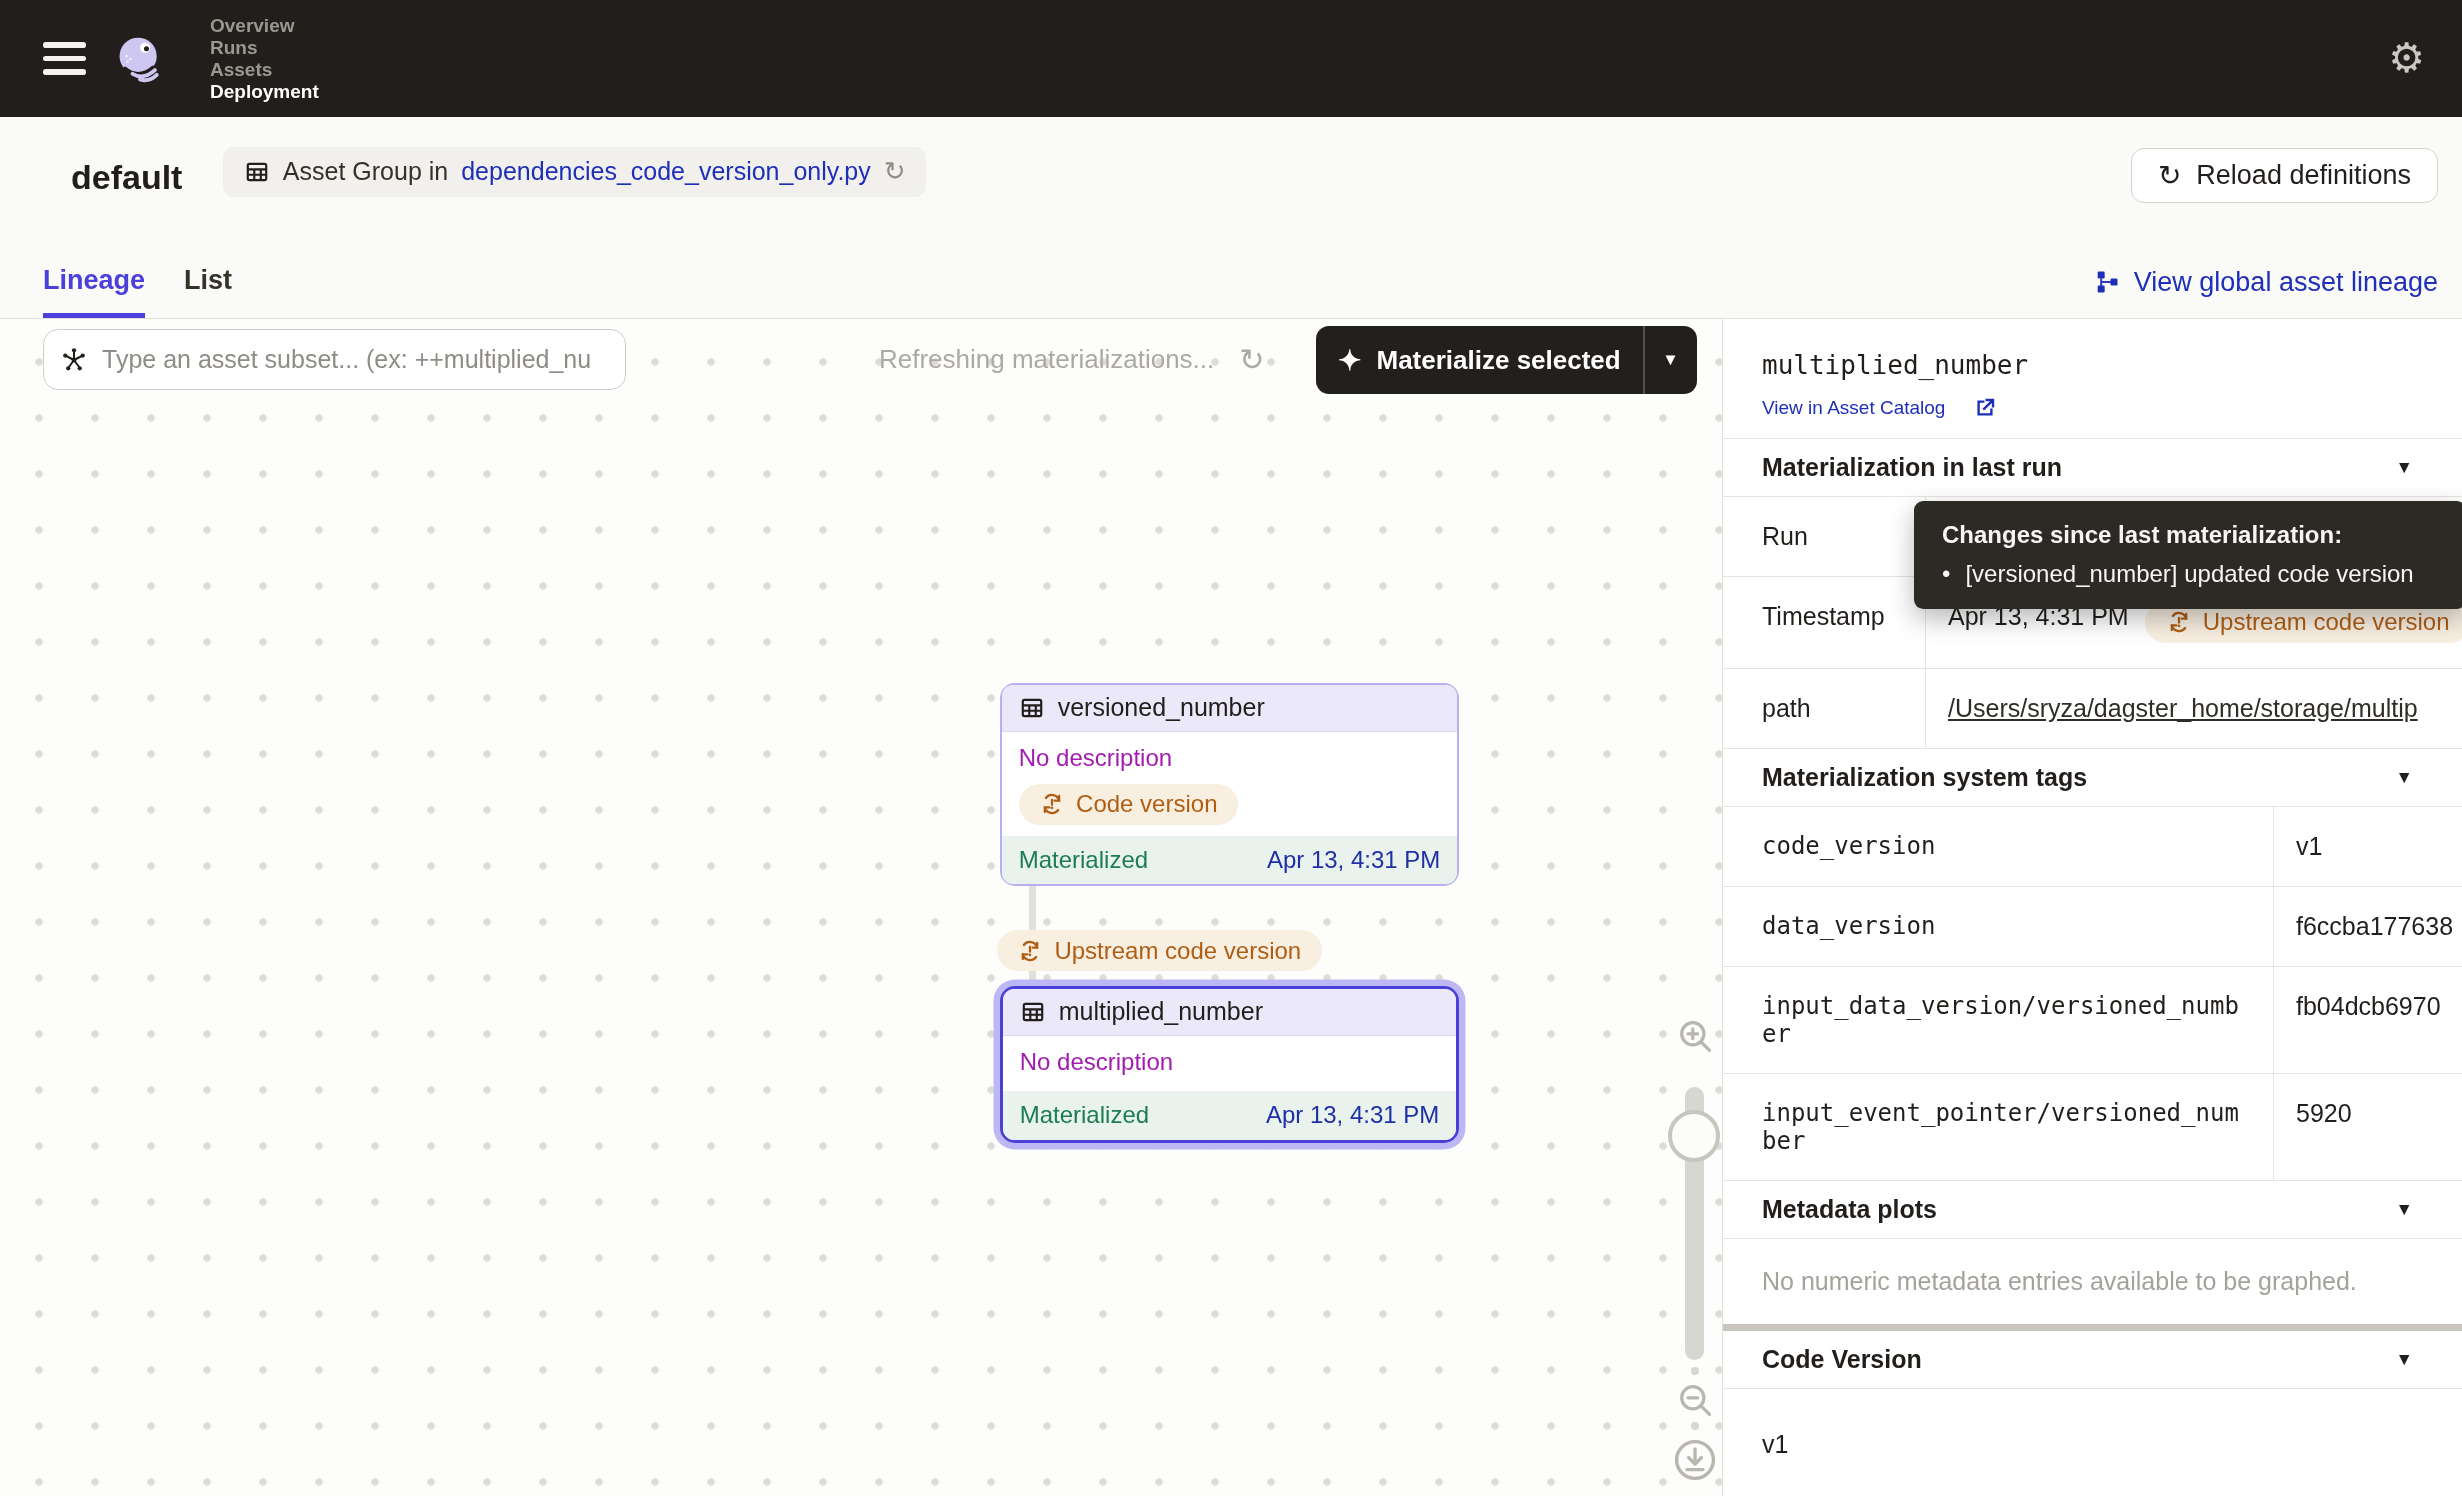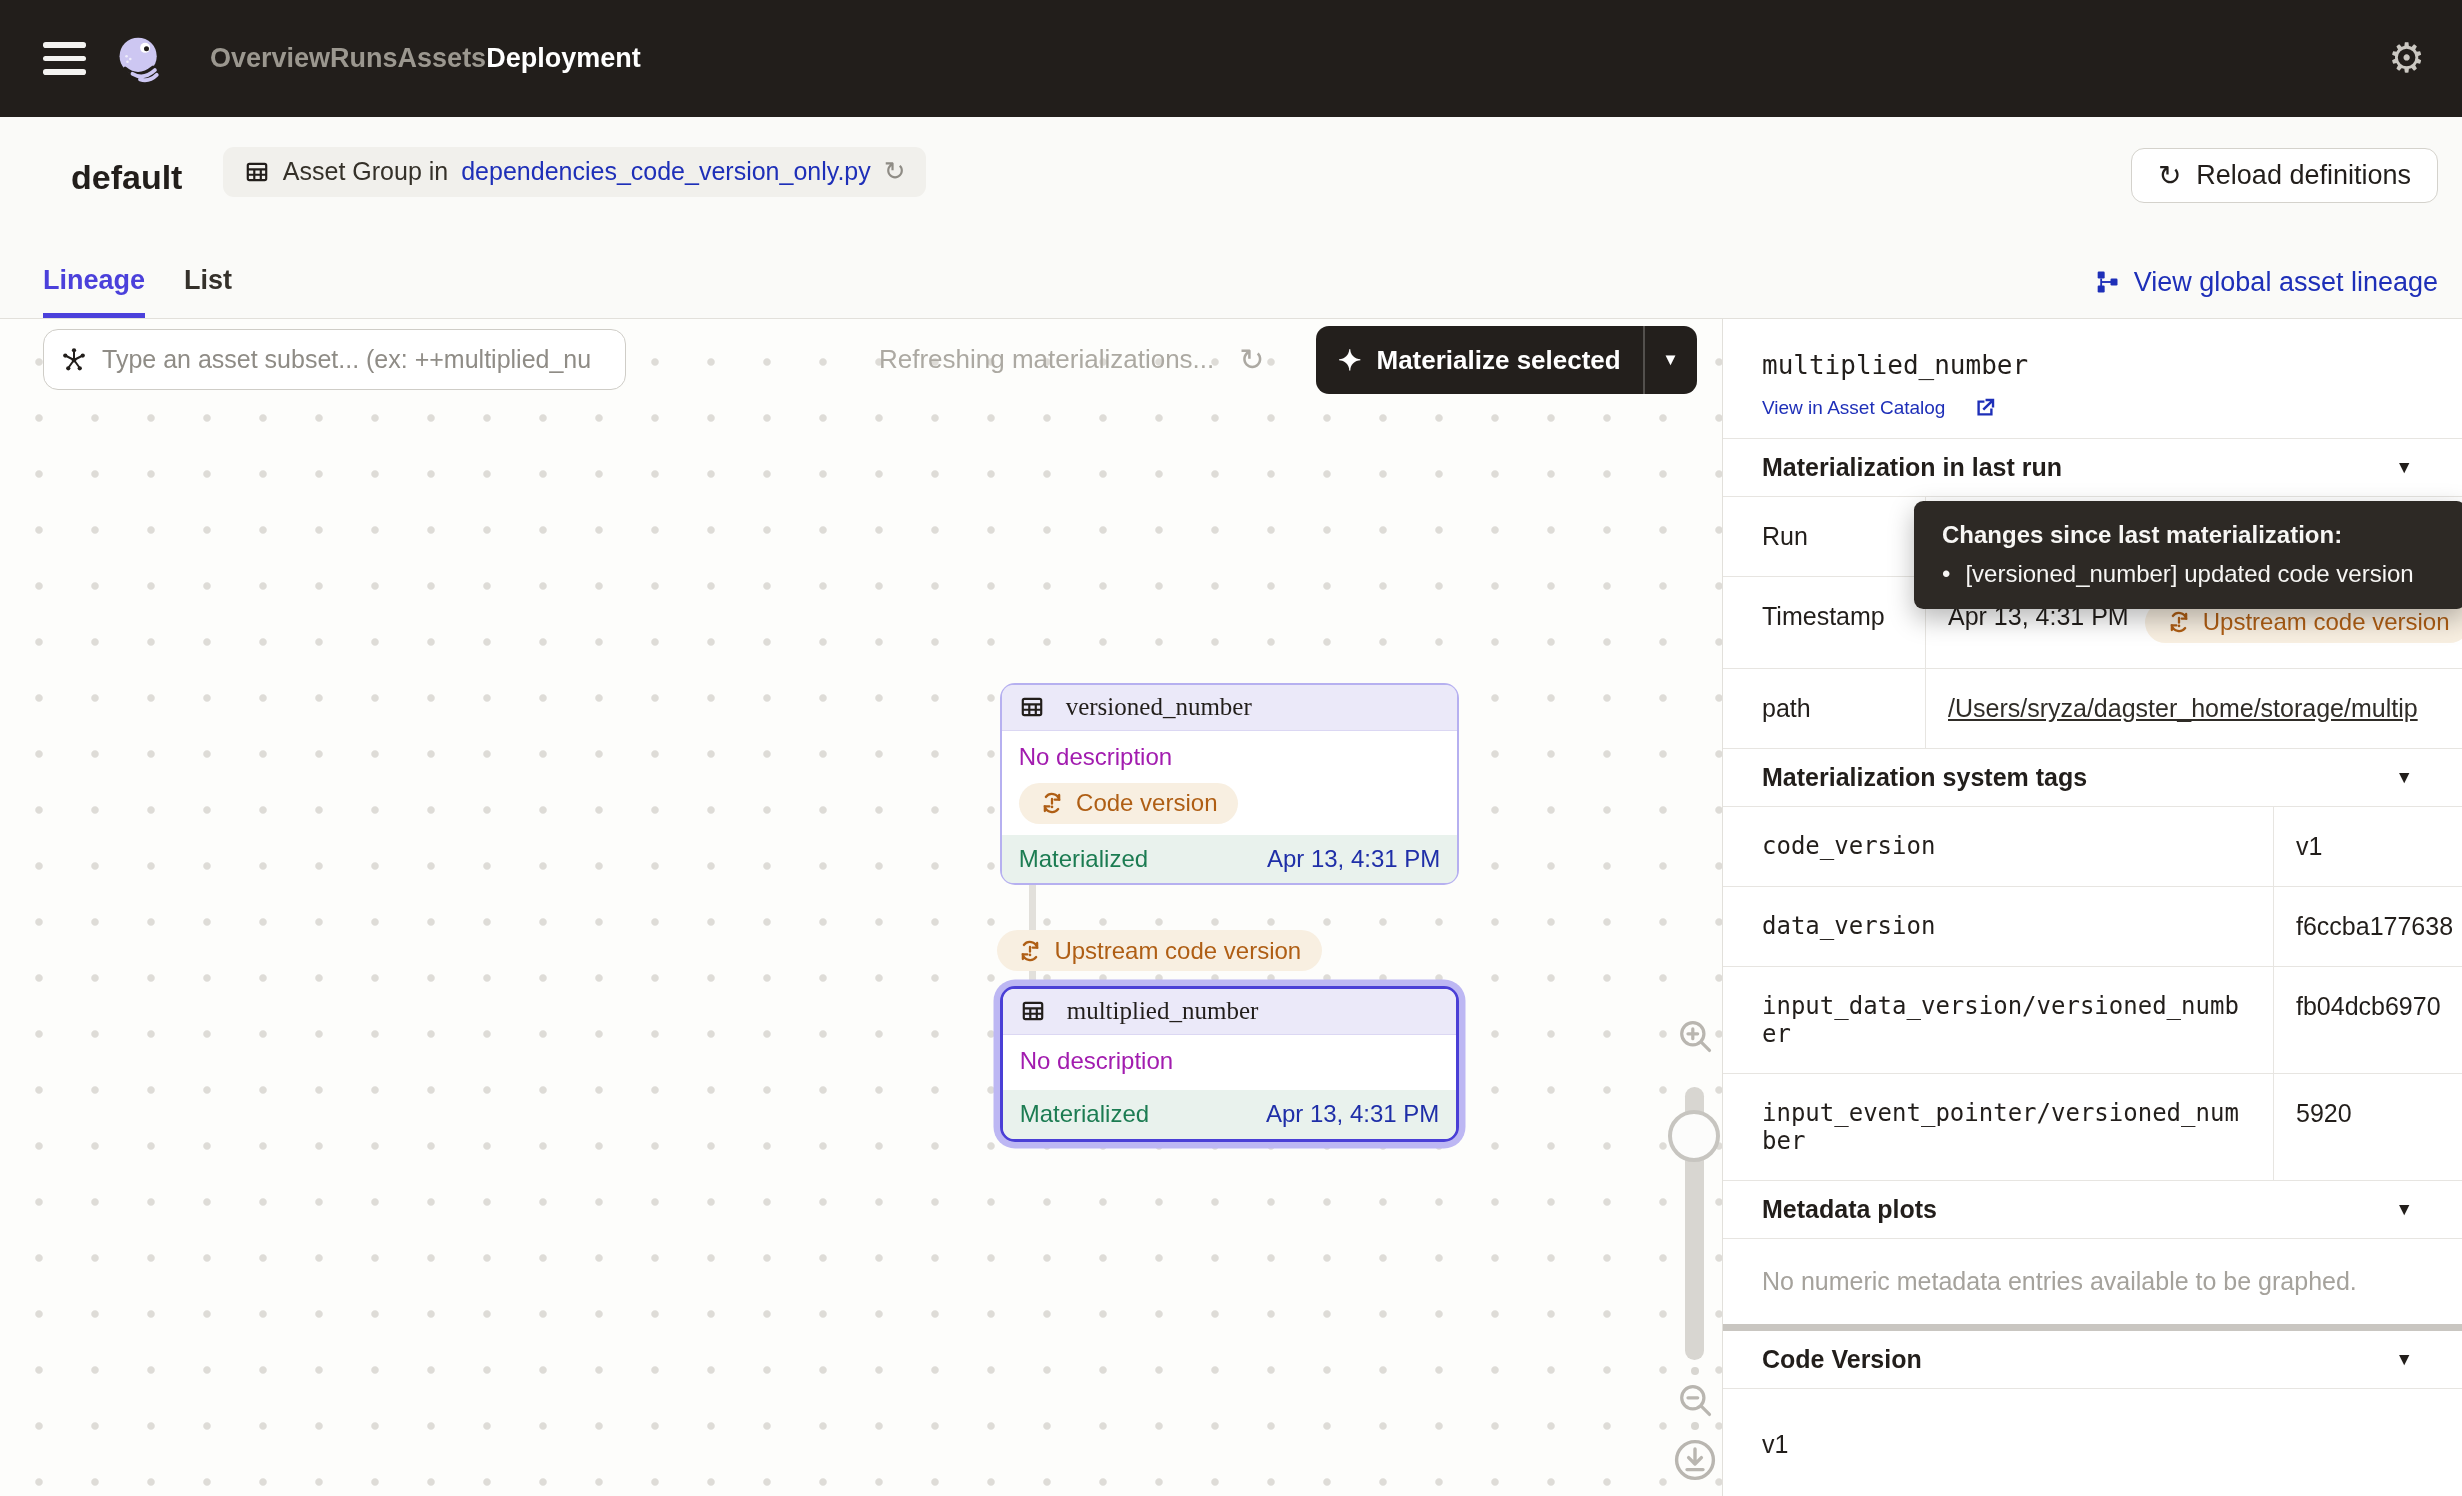--- a/index.html
+++ b/index.html
@@ -5,21 +5,21 @@
   * { margin:0; padding:0; box-sizing:border-box; }
   html,body { width:2462px; height:1497px; overflow:hidden; }
   body { font-family:"Liberation Sans", sans-serif; color:#221E1B; background:#FDFDFB; }
   .mono { font-family:"DejaVu Sans Mono","Liberation Mono",monospace; }
 
   
   .topnav { height:117px; background:#221E1B; display:flex; align-items:center; padding:0 37px 0 43px; }
   .hamburger { width:43px; height:33px; display:flex; flex-direction:column; justify-content:space-between; cursor:pointer; }
   .hamburger span { display:block; height:5.6px; background:#F4F3F1; border-radius:2.8px; }
   .logo { margin-left:28px; }
-  .navlinks { display:flex; margin-left:44px; font-size:27px; }
+  .navlinks { display:flex; margin-left:44px; font-size:19px;flex-direction:column; }
   .navlink { color:#9B978F; font-weight:600; cursor:pointer; }
   .navlink.active { color:#FFFFFF; font-weight:700; }
   .topnav .spacer { flex:1; }
   .search { width:370px; height:59px; background:#39352F; border-radius:30px; display:flex; align-items:center; padding:0 11px 0 5.6px; }
   .search-iconwrap { width:48px; height:48px; border-radius:50%; background:#2A2622; display:flex; align-items:center; justify-content:center; }
   .search input { flex:1; background:transparent; border:none; outline:none; color:#EDEBE7; font-size:26px; margin-left:13px; font-family:"Liberation Sans",sans-serif; }
   .search input::placeholder { color:#C6C3BD; }
   .kbd { width:39px; height:43px; border-radius:7.4px; background:#4E4943; color:#D8D5CF; display:flex; align-items:center; justify-content:center; font-size:24px; }
   .gear { font-size:41px; color:#CBC8C2; margin-left:28px; cursor:pointer; line-height:1; }
 
@@ -56,21 +56,21 @@
   .mat-divider { width:1.9px; height:68px; background:rgba(255,255,255,.22); }
   .mat-caret { width:52px; text-align:center; font-size:16.7px; cursor:pointer; }
 
   
   .edge-line { position:absolute; left:1029px; top:553px; width:6.5px; height:113px; background:#E2E0DB; }
   .tag { display:inline-flex; align-items:center; gap:11px; background:#F8EFE1; color:#AF5E14; border-radius:924px; padding:6.5px 20.4px; font-size:24px; white-space:nowrap; }
   .edge-tag { position:absolute; left:997px; top:611px; }
   .node { position:absolute; width:459px; background:#FFF; border-radius:15px; cursor:pointer; }
   .node-1 { left:1000px; top:364px; border:2.8px solid #B6B0F0; }
   .node-2 { left:1000px; top:667px; border:3.7px solid #4A3FD6; box-shadow:0 0 0 6.5px #BDB7F3; }
-  .node-head { display:flex; align-items:center; gap:21px; background:#EBE9F9; padding:8.3px 16.7px; border-bottom:1.9px solid #DBD7F3; border-radius:11px 11px 0 0; font-family:Liberation Serif, serif; font-size:25px; }
+  .node-head { display:flex; align-items:center; gap:13px; background:#EBE9F9; padding:8.3px 16.7px; border-bottom:1.9px solid #DBD7F3; border-radius:11px 11px 0 0; font-family:Liberation Sans, sans-serif; font-size:25px; }
   .node-body { padding:7.4px 16.7px 11px; background:#FFF; }
   .node-desc { color:#a21caf; font-size:24px; padding:4.6px 0; }
   .node-tagrow { margin-top:7.4px; }
   .node-foot { display:flex; justify-content:space-between; align-items:center; background:#E9F2ED; padding:10.2px 16.7px; border-radius:0 0 11px 11px; font-size:24px; }
   .status-green { color:#1C7C52; }
   .time-navy { color:#1F2FA8; cursor:pointer; }
 
   
   .zctl { position:absolute; color:#B9B6B0; }
   .ztrack { position:absolute; left:1685px; top:768px; width:18.5px; height:273px; background:#D8D6D1; border-radius:9.3px; cursor:pointer; }

